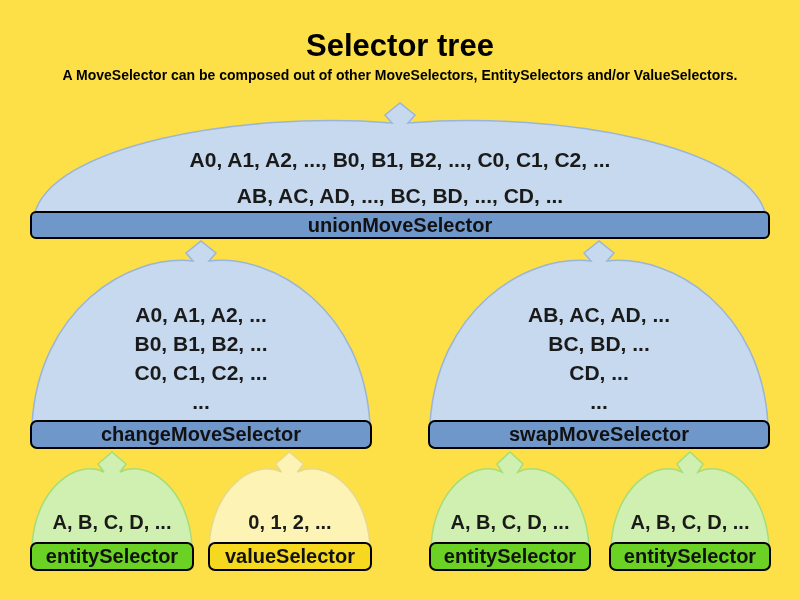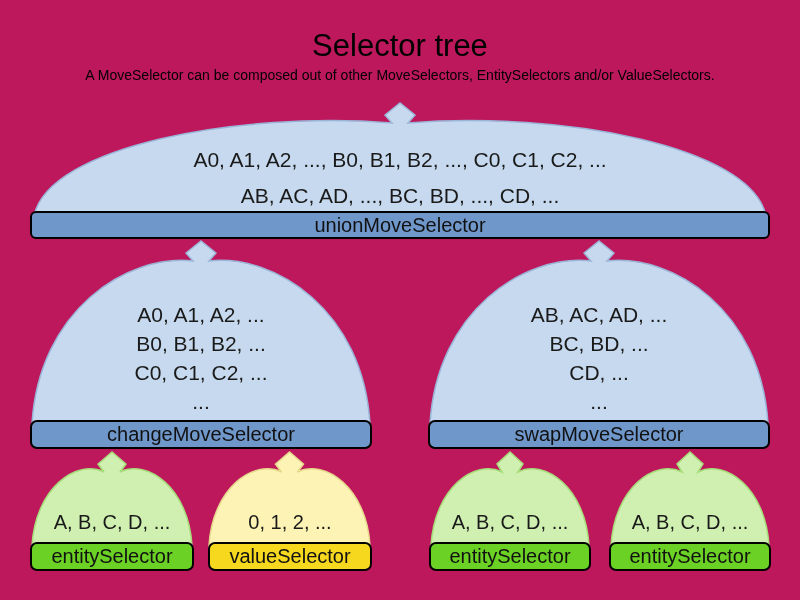--- a/index.html
+++ b/index.html
@@ -1,17 +1,17 @@
 <!DOCTYPE html>
 <html><head>
 <meta charset="utf-8">
 <style>
   html,body{margin:0;padding:0;background:#fff;}
-  .stage{position:relative;width:800px;height:600px;background:#be185d;overflow:hidden;
-         font-family:"Liberation Sans", sans-serif;}
+  .stage{position:relative;width:800px;height:600px;background:#fde047;overflow:hidden;
+         font-family:"Liberation Sans", sans-serif;font-weight:bold;}
   .title{position:absolute;top:28px;left:0;width:800px;text-align:center;
          font-size:31px;color:#000;letter-spacing:0;}
   .subtitle{position:absolute;top:67px;left:0;width:800px;text-align:center;
             font-size:14px;color:#000;}
   svg{position:absolute;left:0;top:0;}
   .cloud{stroke-width:1.5;}
   .bar{stroke-width:2;}
   .cloud-text{fill:#1a1a1a;font-size:21px;text-anchor:middle;
               font-family:"Liberation Sans", sans-serif;}
   .cloud-text.small{font-size:20px;}

